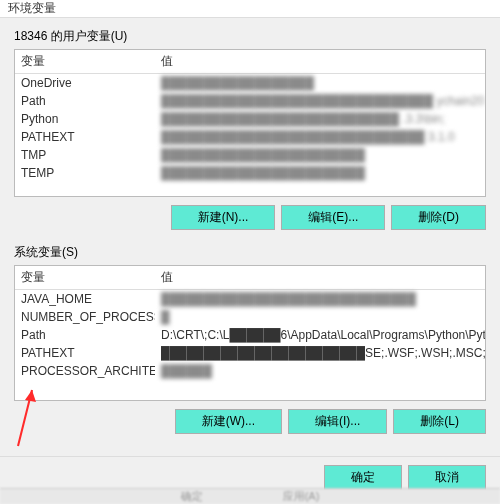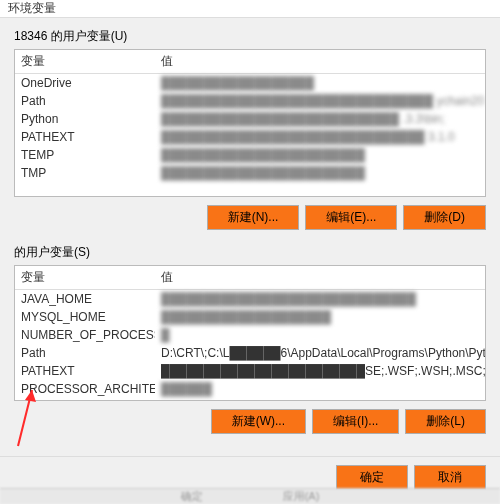--- a/index.html
+++ b/index.html
@@ -71,23 +71,23 @@
 td.val { color: #8a8a8a; filter: blur(2.2px); }
 td.val.clear { filter: none; color: #333; }
 .btnrow {
   display: flex;
   justify-content: flex-end;
   gap: 6px;
   margin-top: 8px;
 }
 .btn {
   min-width: 72px;
-  padding: 3px 20px;
-  font-size: 12px;
-  background: #f97316;
+  padding: 3px 26px;
+  font-size: 12px;
+  background: #5eead4;
   border: 1px solid #adadad;
   cursor: pointer;
   font-family: inherit;
 }
 .dialog-footer {
   display: flex;
   justify-content: flex-end;
   gap: 6px;
   padding: 8px 14px;
   border-top: 1px solid #ddd;
@@ -146,59 +146,55 @@
               </tr>
               <tr>
                 <td>Python</td>
                 <td class="val">████████████████████████████ .3.3\bin;</td>
               </tr>
               <tr>
                 <td>PATHEXT</td>
                 <td class="val">███████████████████████████████ 3.1.0</td>
               </tr>
               <tr>
+                <td>TMP</td>
+                <td class="val">████████████████████████</td>
+              </tr>
+              <tr>
                 <td>TEMP</td>
-                <td class="val">████████████████████████</td>
-              </tr>
-              <tr>
-                <td>TMP</td>
                 <td class="val">████████████████████████</td>
               </tr>
             </tbody>
         </table>
       </div>
     </div>
     <div class="btnrow">
       <button class="btn">新建(N)...</button>
       <button class="btn">编辑(E)...</button>
       <button class="btn">删除(D)</button>
     </div>
   </div>
 
   <div class="section">
-    <div class="section-label">的用户变量(S)</div>
+    <div class="section-label">系统变量(S)</div>
     <div class="tablebox sys">
       <div class="table-scroll">
         <table>
           <thead>
             <tr>
               <th>变量</th>
               <th>值</th>
             </tr>
           </thead>
           <tbody id="sys-tbody">
               <tr>
                 <td>JAVA_HOME</td>
                 <td class="val">██████████████████████████████</td>
               </tr>
               <tr>
-                <td>MYSQL_HOME</td>
-                <td class="val">████████████████████</td>
-              </tr>
-              <tr>
                 <td>NUMBER_OF_PROCESS...</td>
                 <td class="val">█</td>
               </tr>
               <tr>
                 <td>Path</td>
                 <td class="val clear">D:\CRT\;C:\L██████6\AppData\Local\Programs\Python\Python...</td>
               </tr>
               <tr>
                 <td>PATHEXT</td>
                 <td class="val clear">████████████████████████SE;.WSF;.WSH;.MSC;.PY;.PYW</td>

